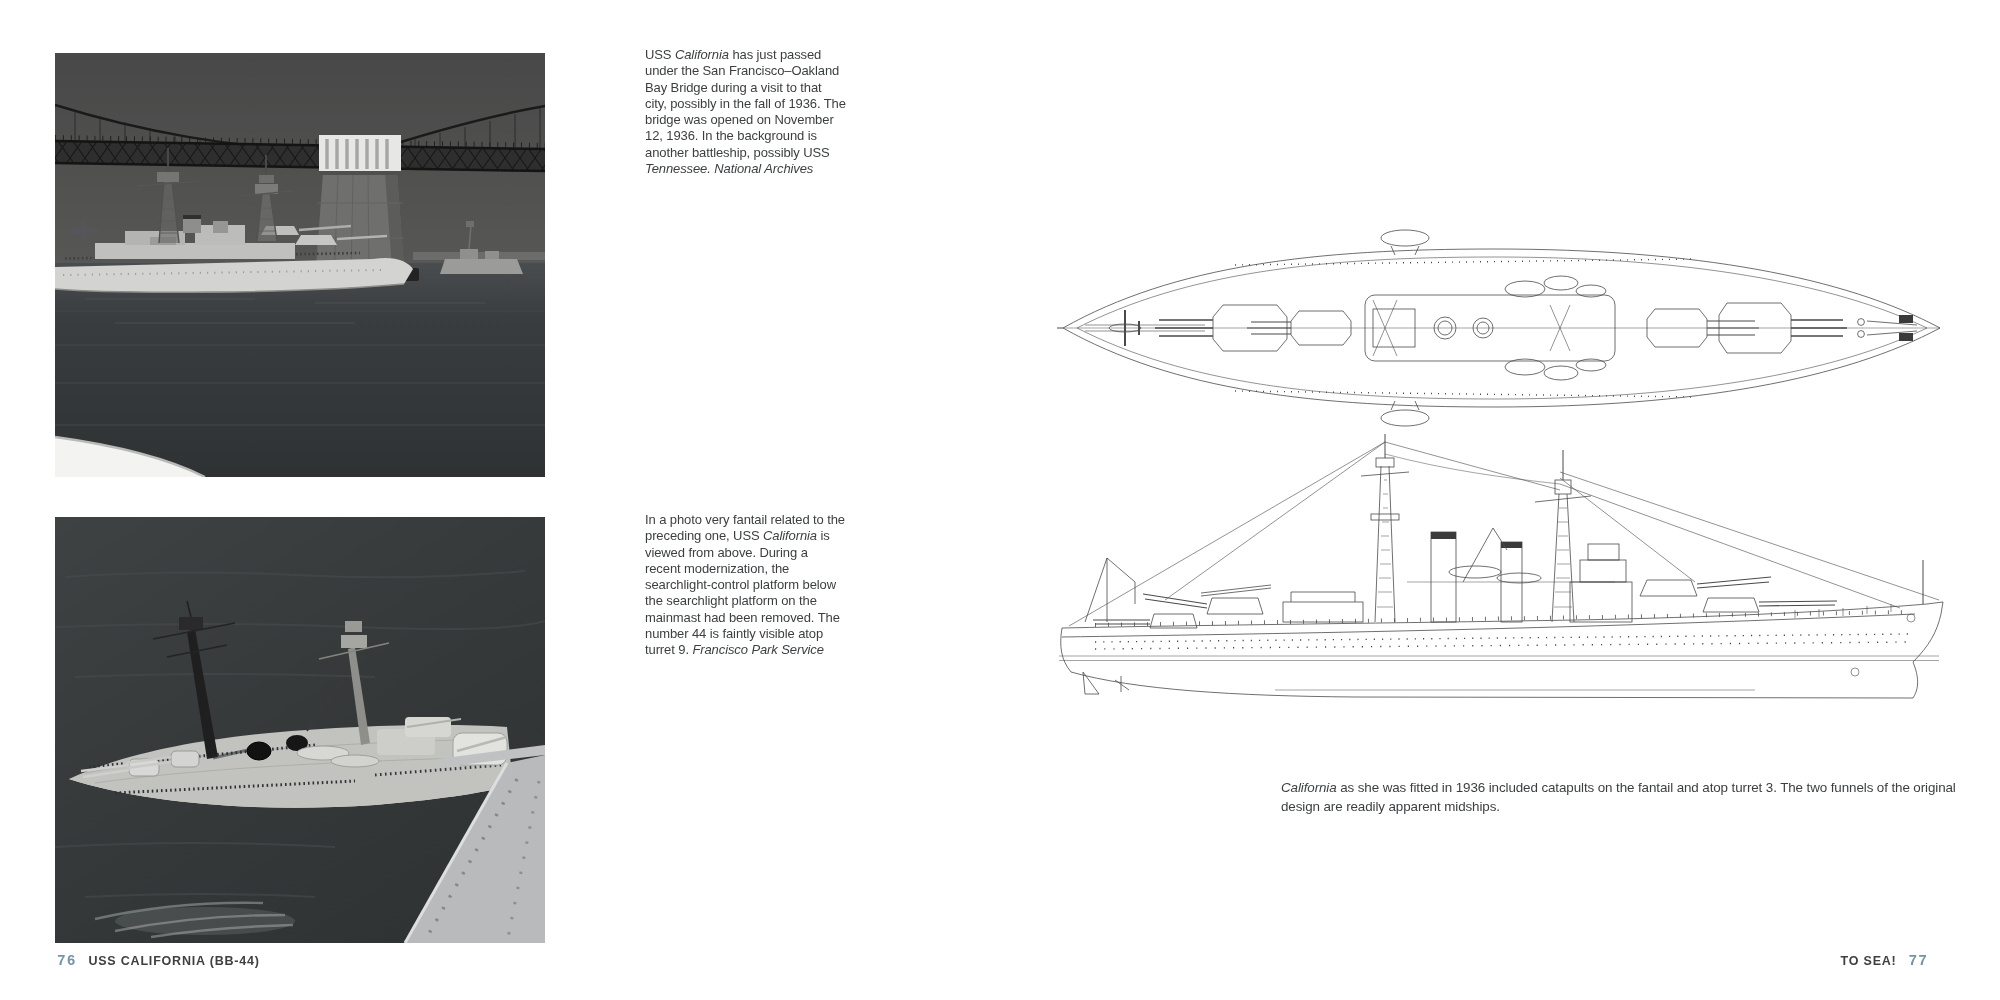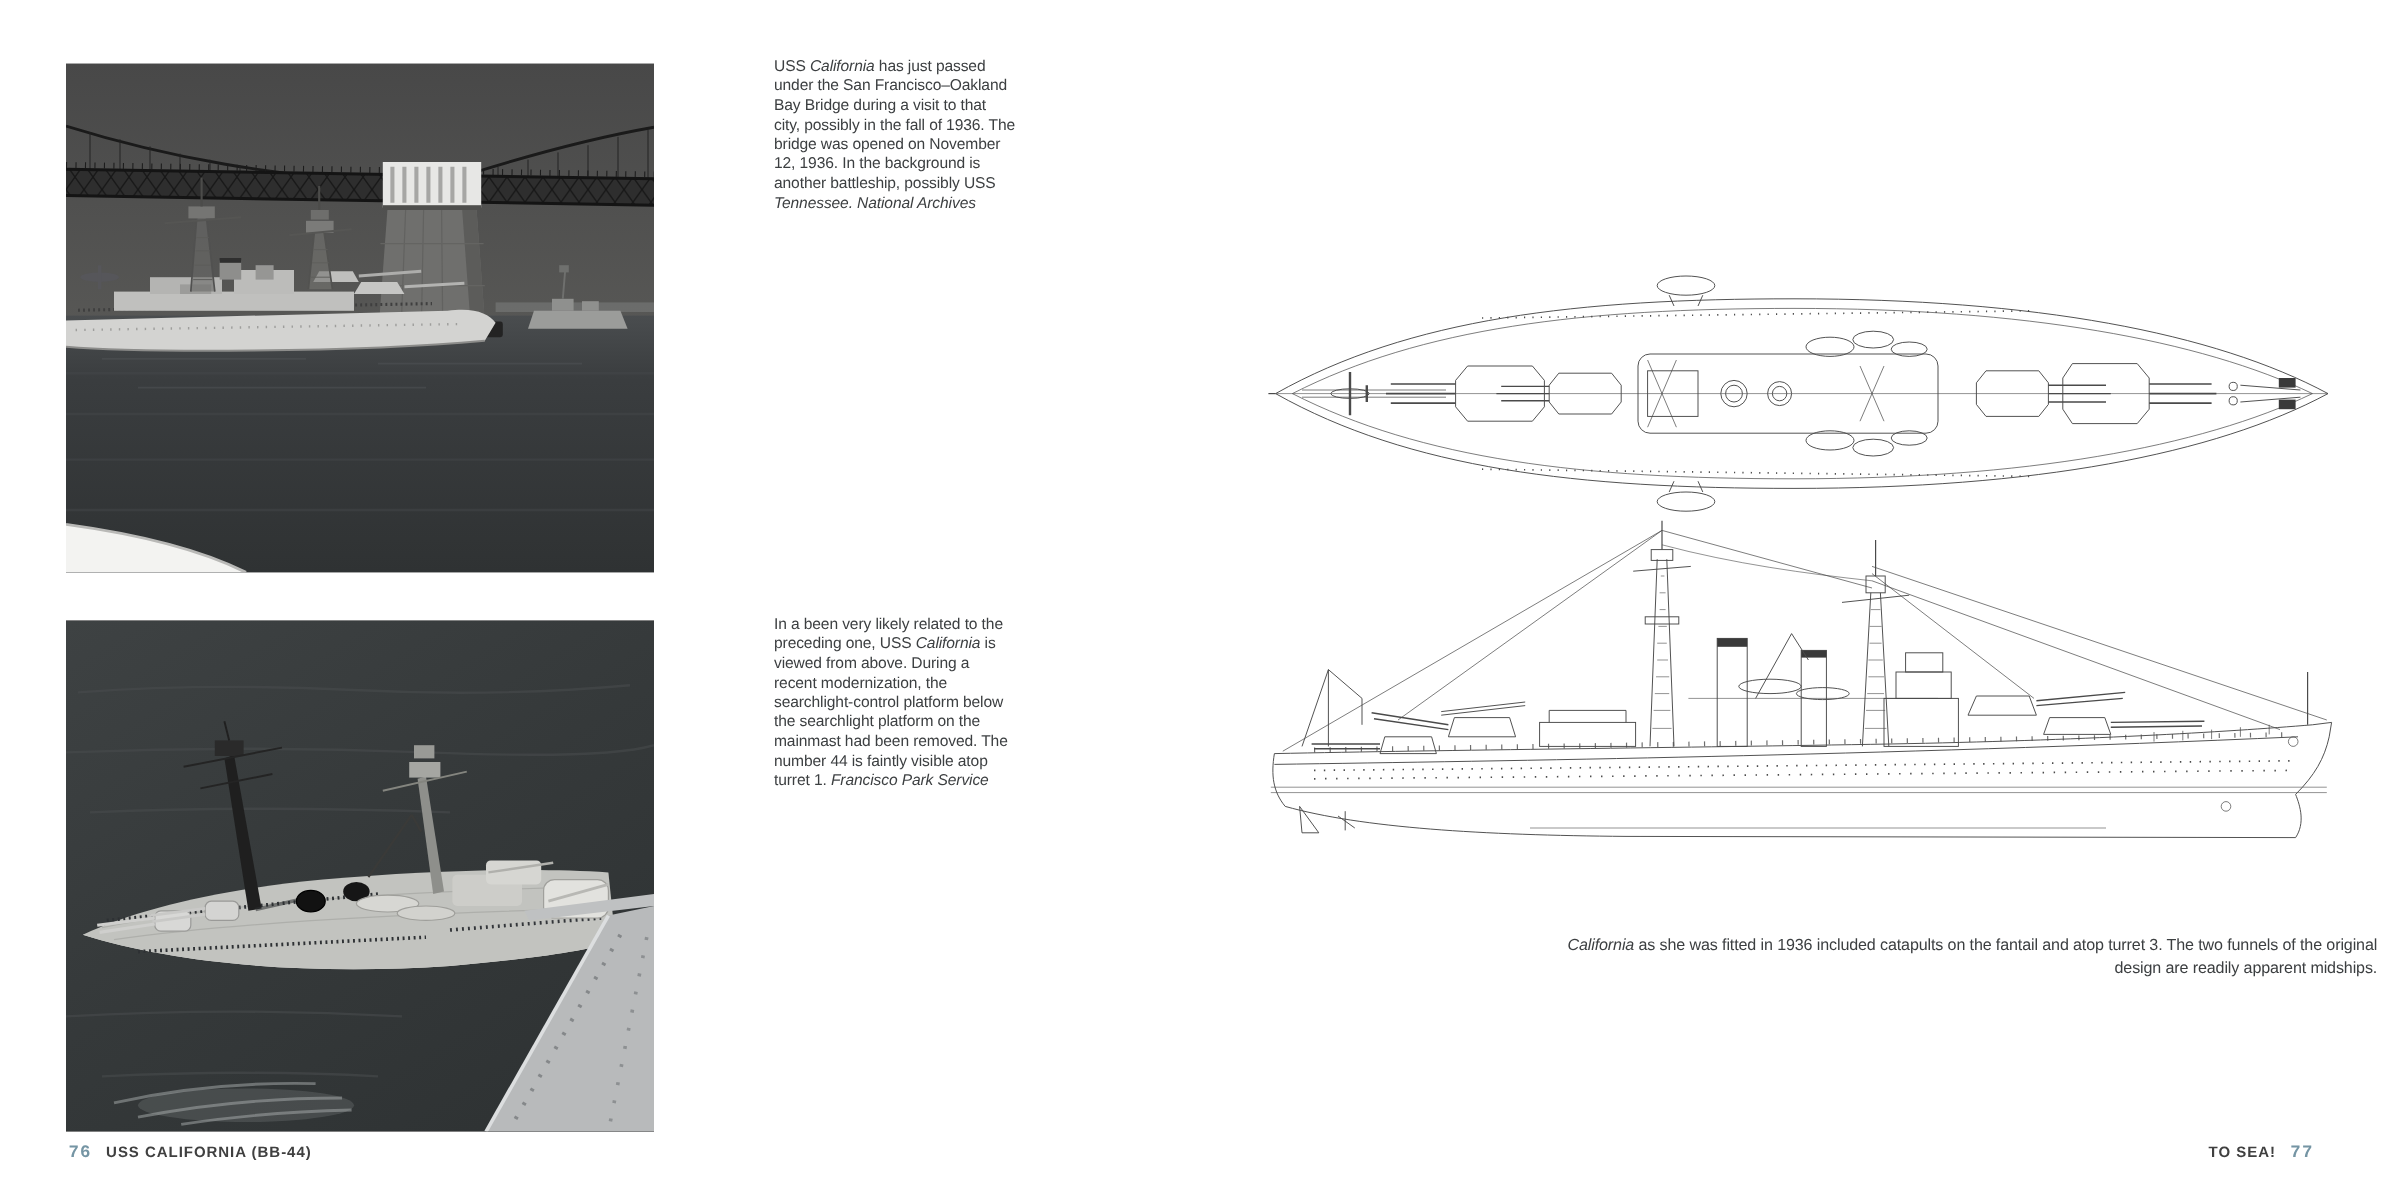--- a/index.html
+++ b/index.html
@@ -8,21 +8,21 @@
   .photo{position:absolute;overflow:hidden;background:#444;}
   .photo svg{display:block;}
   .caption{position:absolute;white-space:pre-line;color:#3c3f41;font-size:13px;line-height:16.3px;
            letter-spacing:-0.1px;}
   .caption .it{font-style:italic;}
   .drawing{position:absolute;}
   .footer{position:absolute;top:953px;height:20px;display:flex;align-items:baseline;gap:12px;}
   .folio{font-family:Liberation Mono, monospace;font-weight:bold;font-size:14.5px;
          color:#7595a4;letter-spacing:1px;}
   .running-head{font-size:12.5px;font-weight:bold;color:#404040;letter-spacing:0.8px;}
-  #caption-drawing{font-size:13.4px;line-height:19px;width:700px;text-align:right;}
+  #caption-drawing{font-size:13.4px;line-height:19px;width:700px;}
   #caption-photo1{left:645px;top:47px;width:252px;}
   #caption-photo2{left:645px;top:512px;width:252px;}
   #caption-drawing{left:1281px;top:778px;}
   #footer-left{left:57px;}
   #footer-right{right:72px;text-align:center;}
 </style>
 </head>
 <body>
 
 <div id="spread">
@@ -176,29 +176,29 @@
       <path d="M402,234 L452,220" stroke="#b8b8b4" stroke-width="2.4"></path>
 
       <polygon points="382,242 490,228 490,238 386,250" fill="#bfc1c2"></polygon>
       <polygon points="490,238 452,246 350,426 490,426" fill="#b8babb"></polygon>
       <line x1="452" y1="246" x2="350" y2="426" stroke="#dcdedf" stroke-width="3"></line>
       <line x1="462" y1="262" x2="372" y2="420" stroke="#85888a" stroke-width="3.4" stroke-dasharray="2.4,11"></line>
       <line x1="484" y1="264" x2="452" y2="426" stroke="#8d9092" stroke-width="3" stroke-dasharray="2.4,13"></line>
     </svg>
   </div>
 
-  <div class="caption" id="caption-photo2"><span>In a been very likely related to the
+  <div class="caption" id="caption-photo2"><span>In a photo very fantail related to the
 preceding one, USS </span><span class="it">California</span><span> is
 viewed from above. During a
 recent modernization, the
 searchlight-control platform below
 the searchlight platform on the
 mainmast had been removed. The
 number 44 is faintly visible atop
-turret 1. </span><span class="it">Francisco Park Service</span></div>
+turret 9. </span><span class="it">Francisco Park Service</span></div>
 
   <div class="footer" id="footer-left">
     <span class="folio">76</span>
     <span class="running-head">USS CALIFORNIA (BB-44)</span>
   </div>
 
   <div class="drawing" style="left:1055px;top:225px;width:895px;height:205px;">
     <svg width="895" height="205" viewBox="0 0 895 205">
       <g stroke="#4a4a4a" stroke-width="0.8" fill="none">
         <path d="M8,103 C120,40 260,24 440,24 C640,24 790,52 885,103 C790,154 640,182 440,182 C260,182 120,166 8,103 Z"></path>

